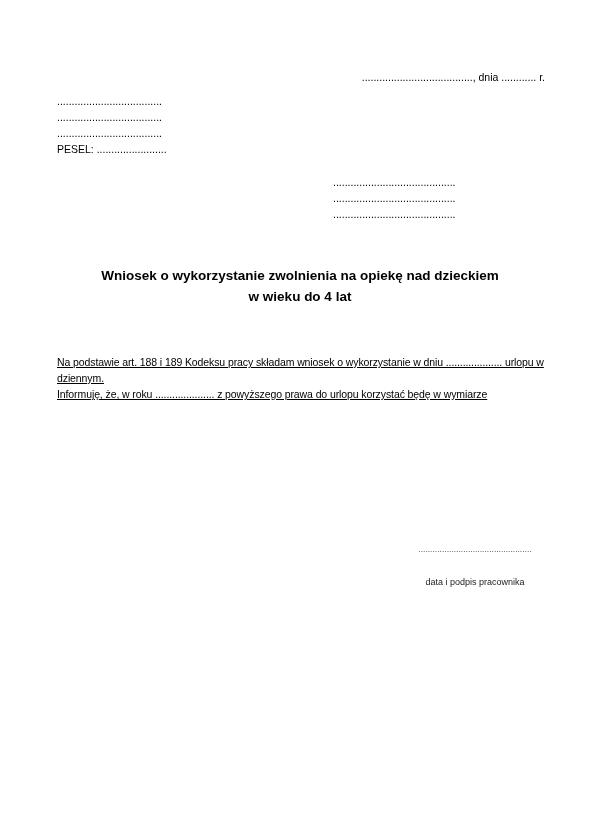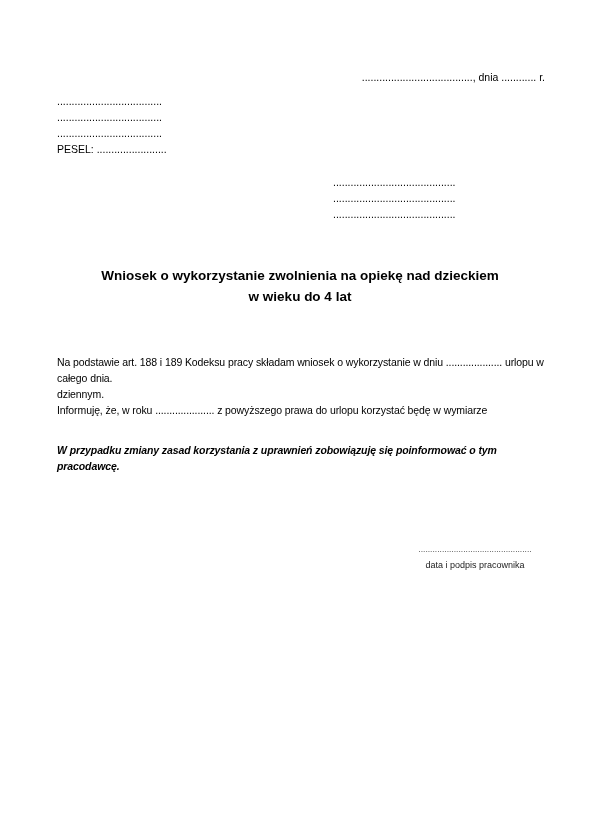--- a/index.html
+++ b/index.html
@@ -56,20 +56,21 @@
   }
 
   
   .body-par {
     position: absolute;
     left: 57px;
     top: 354px;
     font-size: 10.5px;
     line-height: 16px;
     letter-spacing: -0.1px;
+    text-decoration: underline;
   }
 
   
   .notice-par {
     position: absolute;
     left: 57px;
     top: 442px;
     font-size: 10.5px;
     font-weight: bold;
     font-style: italic;
@@ -85,21 +86,21 @@
     width: 140px;
     text-align: center;
   }
   .signature-dots {
     font-size: 8.5px;
     line-height: 12px;
     color: #555555;
     white-space: pre;
   }
   .signature-caption {
-    margin-top: 4px;
+    margin-top: 21px;
     font-size: 9px;
     line-height: 12px;
     color: #222222;
   }
 </style>
 </head>
 <body>
 
 <div class="page">
 
@@ -118,28 +119,23 @@
     <div class="line">..........................................</div>
   </div>
 
   <div class="doc-title">
     <div>Wniosek o wykorzystanie zwolnienia na opiekę nad dzieckiem</div>
     <div>w wieku do 4 lat</div>
   </div>
 
   <div class="body-par">
     <div class="line">Na podstawie art. 188 i 189 Kodeksu pracy składam wniosek o wykorzystanie w dniu .................... urlopu w</div>
-    <div class="line">całego dnia.</div>
     <div class="line">dziennym.</div>
     <div class="line">Informuję, że, w roku ..................... z powyższego prawa do urlopu korzystać będę w wymiarze</div>
   </div>
 
-  <div class="notice-par">
-    <div class="line">W przypadku zmiany zasad korzystania z uprawnień zobowiązuję się poinformować o tym</div>
-    <div class="line">pracodawcę.</div>
-  </div>
 
   <div class="signature-block">
     <div class="signature-dots">................................................</div>
     <div class="signature-caption">data i podpis pracownika</div>
   </div>
 
 </div>
 
 </body></html>

